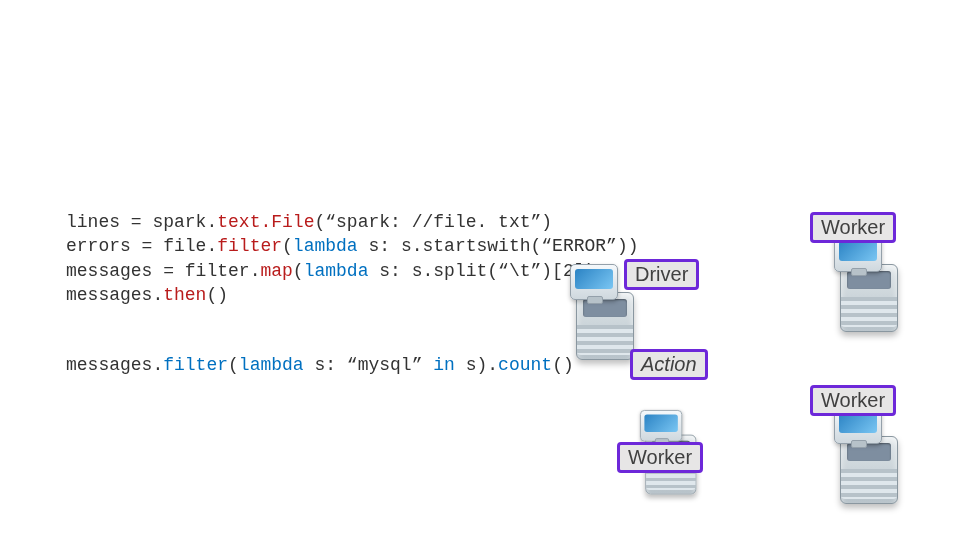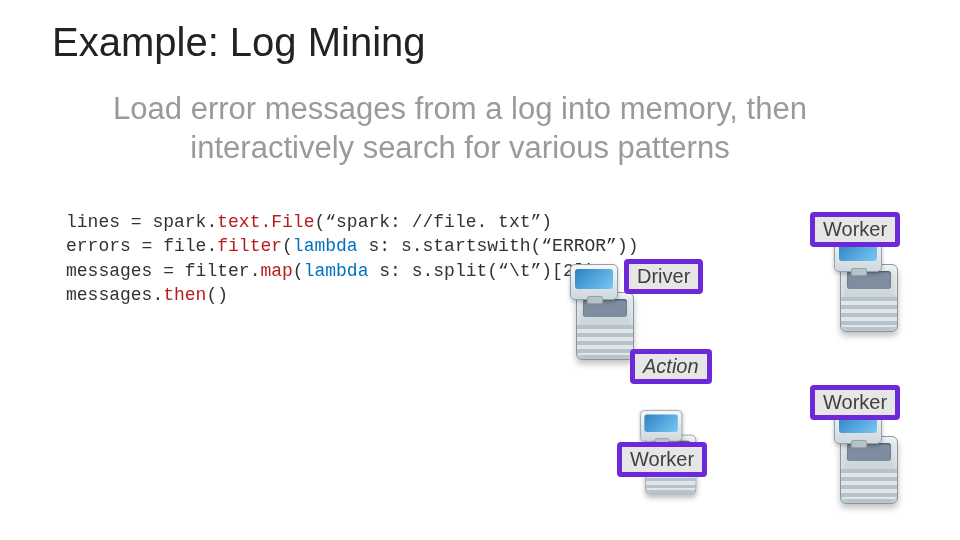--- a/index.html
+++ b/index.html
@@ -59,21 +59,21 @@
   .codeline2 .kw   { color: #0070c0; }
   .codeline2 .func { color: #0070c0; }
 
   
   .label {
     position: absolute;
     padding: 1px 8px;
     font-size: 20px;
     color: #404040;
     background: #e7e6e6;
-    border: 5px solid #6d28d9;
+    border: 3px solid #6d28d9;
     border-radius: 4px;
     font-family: Arial, Helvetica, sans-serif;
   }
   .lbl-driver    { left: 624px; top: 259px; text-align: right; }
   .lbl-action    { left: 630px; top: 349px; font-style: italic; }
   .lbl-worker-tr { left: 810px; top: 212px; }
   .lbl-worker-r  { left: 810px; top: 385px; }
   .lbl-worker-b  { left: 617px; top: 442px; }
 
   
@@ -140,29 +140,28 @@
     background: #b7c2c9;
     border: 1px solid #94a0aa;
     border-radius: 2px;
   }
 </style>
 </head>
 <body>
 
 <div class="slide">
 
-  <div class="title">Example: Log Mining</div>
 
-  <div class="subtitle">Load error messages from a log into memory, then interactively search for various patterns</div>
 
   <div class="codeblock"><span>lines = spark.</span><span class="func">text.File</span><span>(“spark: //file. txt”)</span>
 <span>errors = file.</span><span class="func">filter</span><span>(</span><span class="kw">lambda</span><span> s: s.startswith(“ERROR”))</span>
 <span>messages = filter.</span><span class="func">map</span><span>(</span><span class="kw">lambda</span><span> s: s.split(“\t”)[2])</span>
 <span>messages.</span><span class="func">then</span><span>()</span></div>
 
+  <div class="codeline2"><span>messages.</span><span class="func">filter</span><span>(</span><span class="kw">lambda</span><span> s: “mysql” </span><span class="kw">in</span><span> s).</span><span class="func">count</span><span>()</span></div>
 
   <div class="server srv-driver">
     <div class="rack"></div>
     <div class="monitor"></div>
   </div>
   <div class="server srv-worker-tr">
     <div class="rack"></div>
     <div class="monitor"></div>
   </div>
   <div class="server srv-worker-r">

